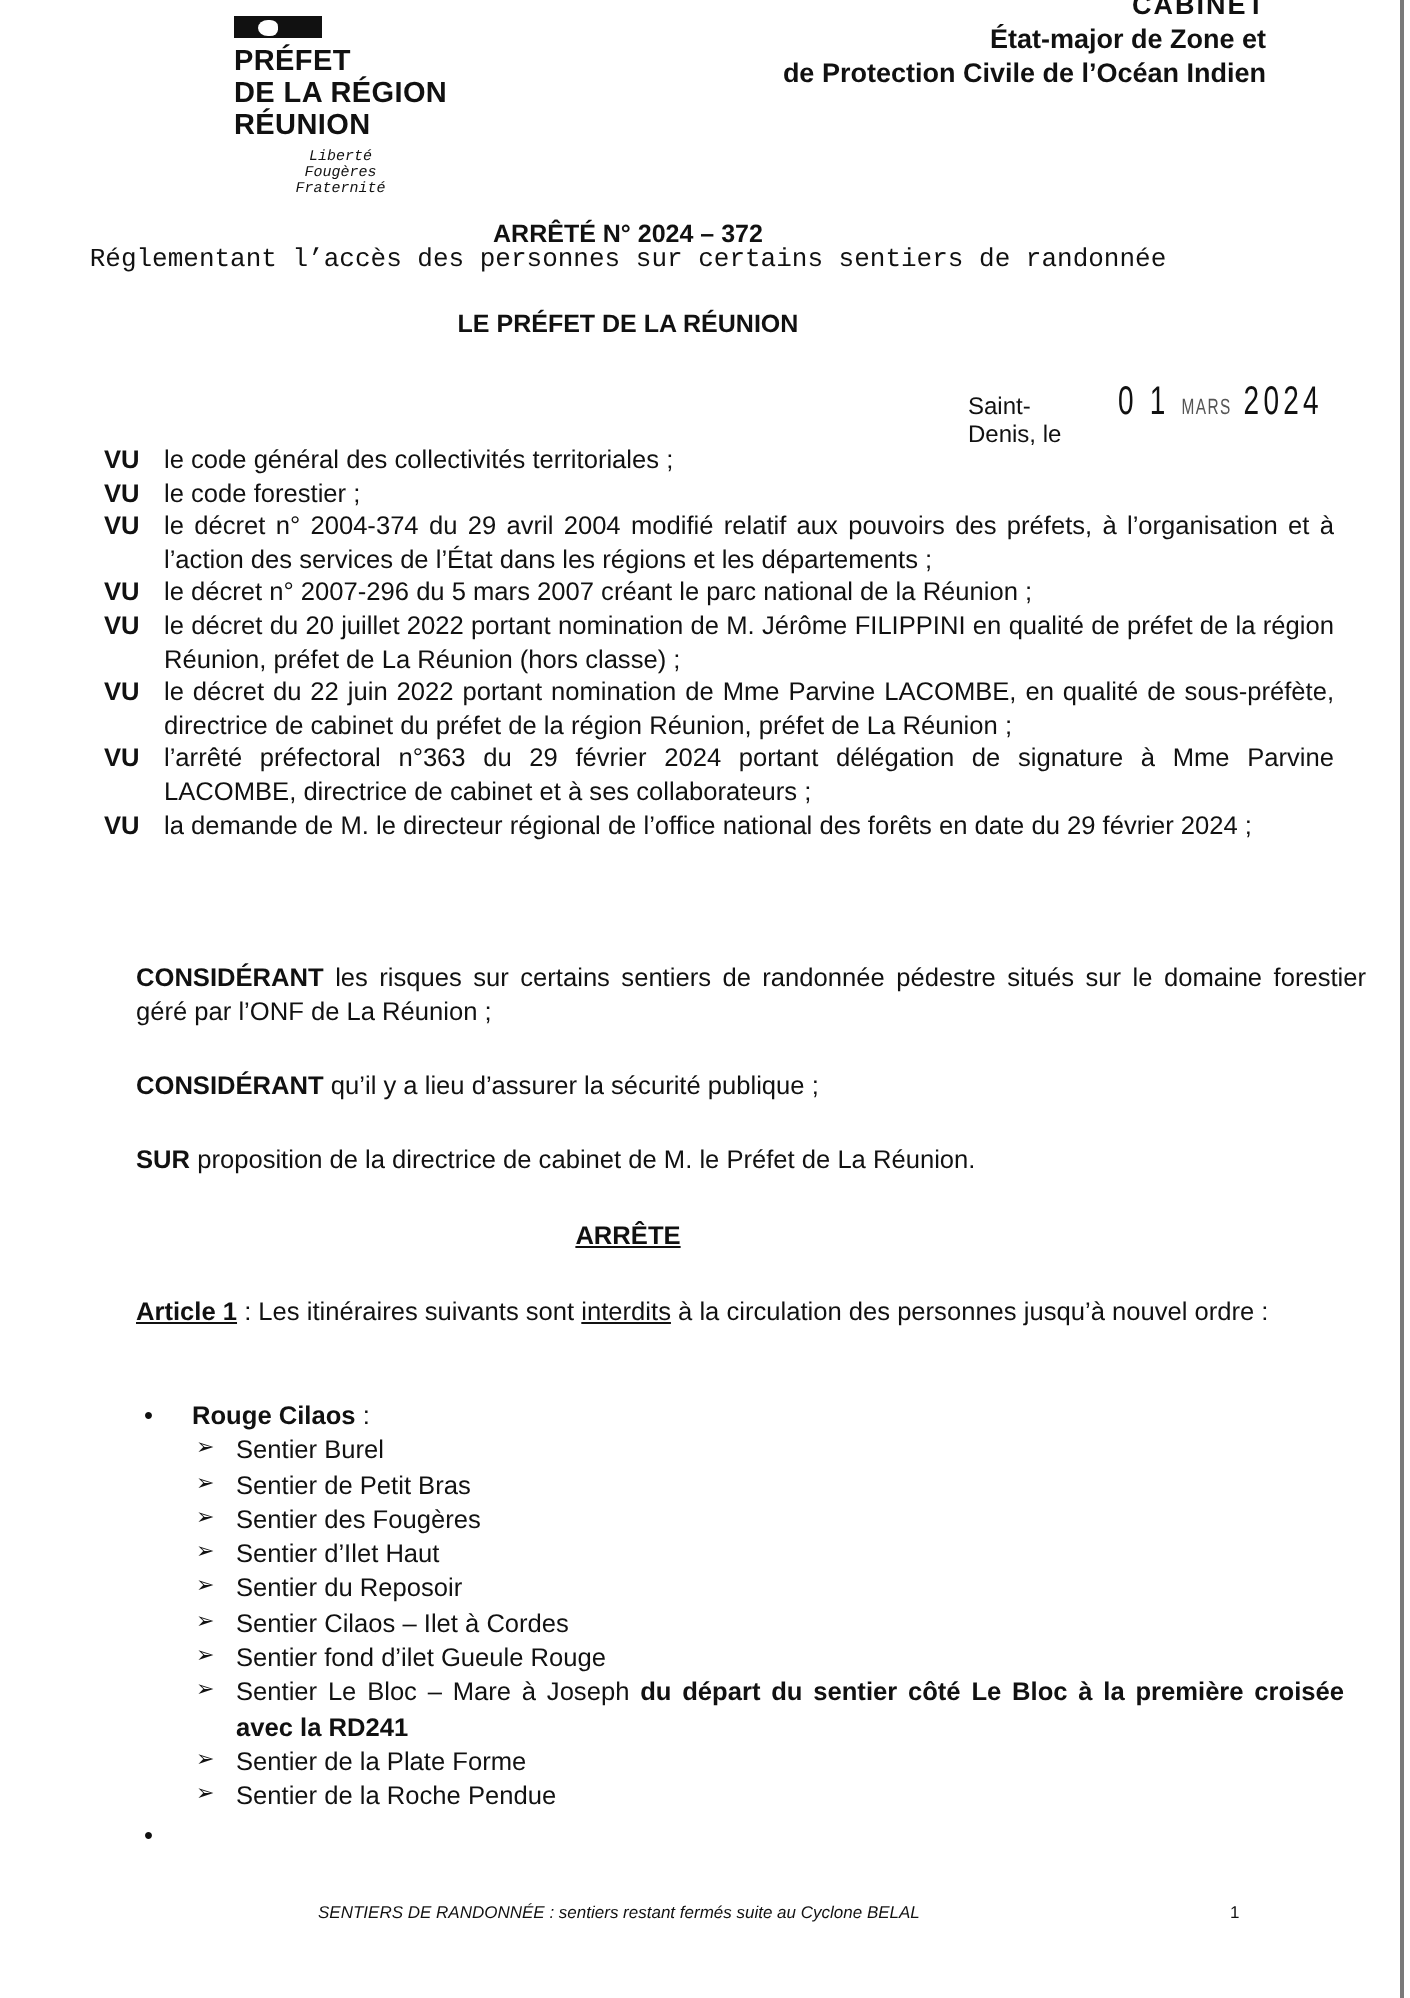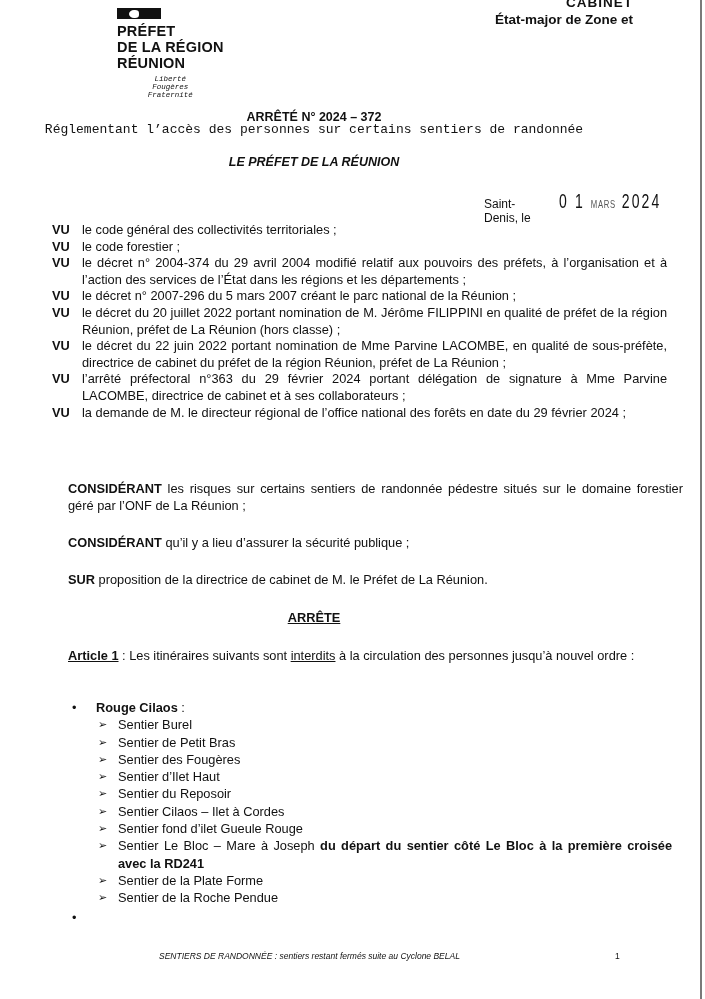--- a/index.html
+++ b/index.html
@@ -12,21 +12,21 @@
   .marianne { width: 44px; height: 11px; background: #111; position: relative; }
   .marianne::after { content: ""; position: absolute; left: 12px; top: 2px; width: 10px; height: 8px; background: #fff; border-radius: 50% 40% 40% 50%; }
   .logo-title { font-weight: bold; font-size: 14.5px; line-height: 16px; margin-top: 4px; letter-spacing: 0.2px; }
   .motto { font-family: Liberation Mono, monospace; font-style: italic; font-size: 7.5px; line-height: 8px; margin-top: 4px; text-align: center; }
   .top-right { position: absolute; right: 72px; top: -6px; text-align: right; font-size: 13.5px; line-height: 17px; }
   .top-right .cab { font-weight: bold; letter-spacing: 1px; }
   .top-right .bold { font-weight: bold; }
   .center { position: absolute; left: 0; width: 628px; text-align: center; }
   .t-arrete { top: 110px; font-weight: bold; font-size: 12.5px; }
   .t-sub { top: 122px; font-size: 13px; font-family: Liberation Mono, monospace; }
-  .t-prefet { top: 155px; font-weight: bold; font-size: 12.5px; font-style: italic; }
+  .t-prefet { top: 155px; font-weight: bold; font-size: 12.5px; }
   .date { position: absolute; left: 484px; top: 190px; font-size: 12px; display: flex; align-items: baseline; }
   .stamp { font-family: "Liberation Sans Narrow", "Liberation Sans", sans-serif; font-size: 20px; margin-left: 12px; transform: scaleX(0.7); transform-origin: left; letter-spacing: 3px; white-space: nowrap; }
   .stamp .m { font-size: 11px; color: #555; letter-spacing: 1px; }
   .vu-list { position: absolute; left: 52px; top: 222px; width: 615px; font-size: 12.8px; line-height: 16.6px; }
   .vu { display: flex; }
   .vu b { width: 30px; flex: none; }
   .vu span { text-align: justify; flex: 1; }
   .para { position: absolute; left: 68px; width: 615px; font-size: 12.8px; line-height: 17px; text-align: justify; }
   .u { text-decoration: underline; }
   .zone { position: absolute; left: 72px; top: 699px; font-size: 12.8px; line-height: 17.3px; width: 600px; }
@@ -54,20 +54,21 @@
   <div class="motto">
     <div>Liberté</div>
     <div>Fougères</div>
     <div>Fraternité</div>
   </div>
 </div>
 
 <div class="top-right">
   <div class="cab">CABINET</div>
   <div class="bold">État-major de Zone et</div>
+  <div class="bold">de Protection Civile de l’Océan Indien</div>
 </div>
 
 <div class="center t-arrete">ARRÊTÉ N° 2024 – 372</div>
 <div class="center t-sub">Réglementant l’accès des personnes sur certains sentiers de randonnée</div>
 <div class="center t-prefet">LE PRÉFET DE LA RÉUNION</div>
 
 <div class="date">
   <span>Saint-Denis, le</span>
   <span class="stamp">
     <span>0 1</span>

